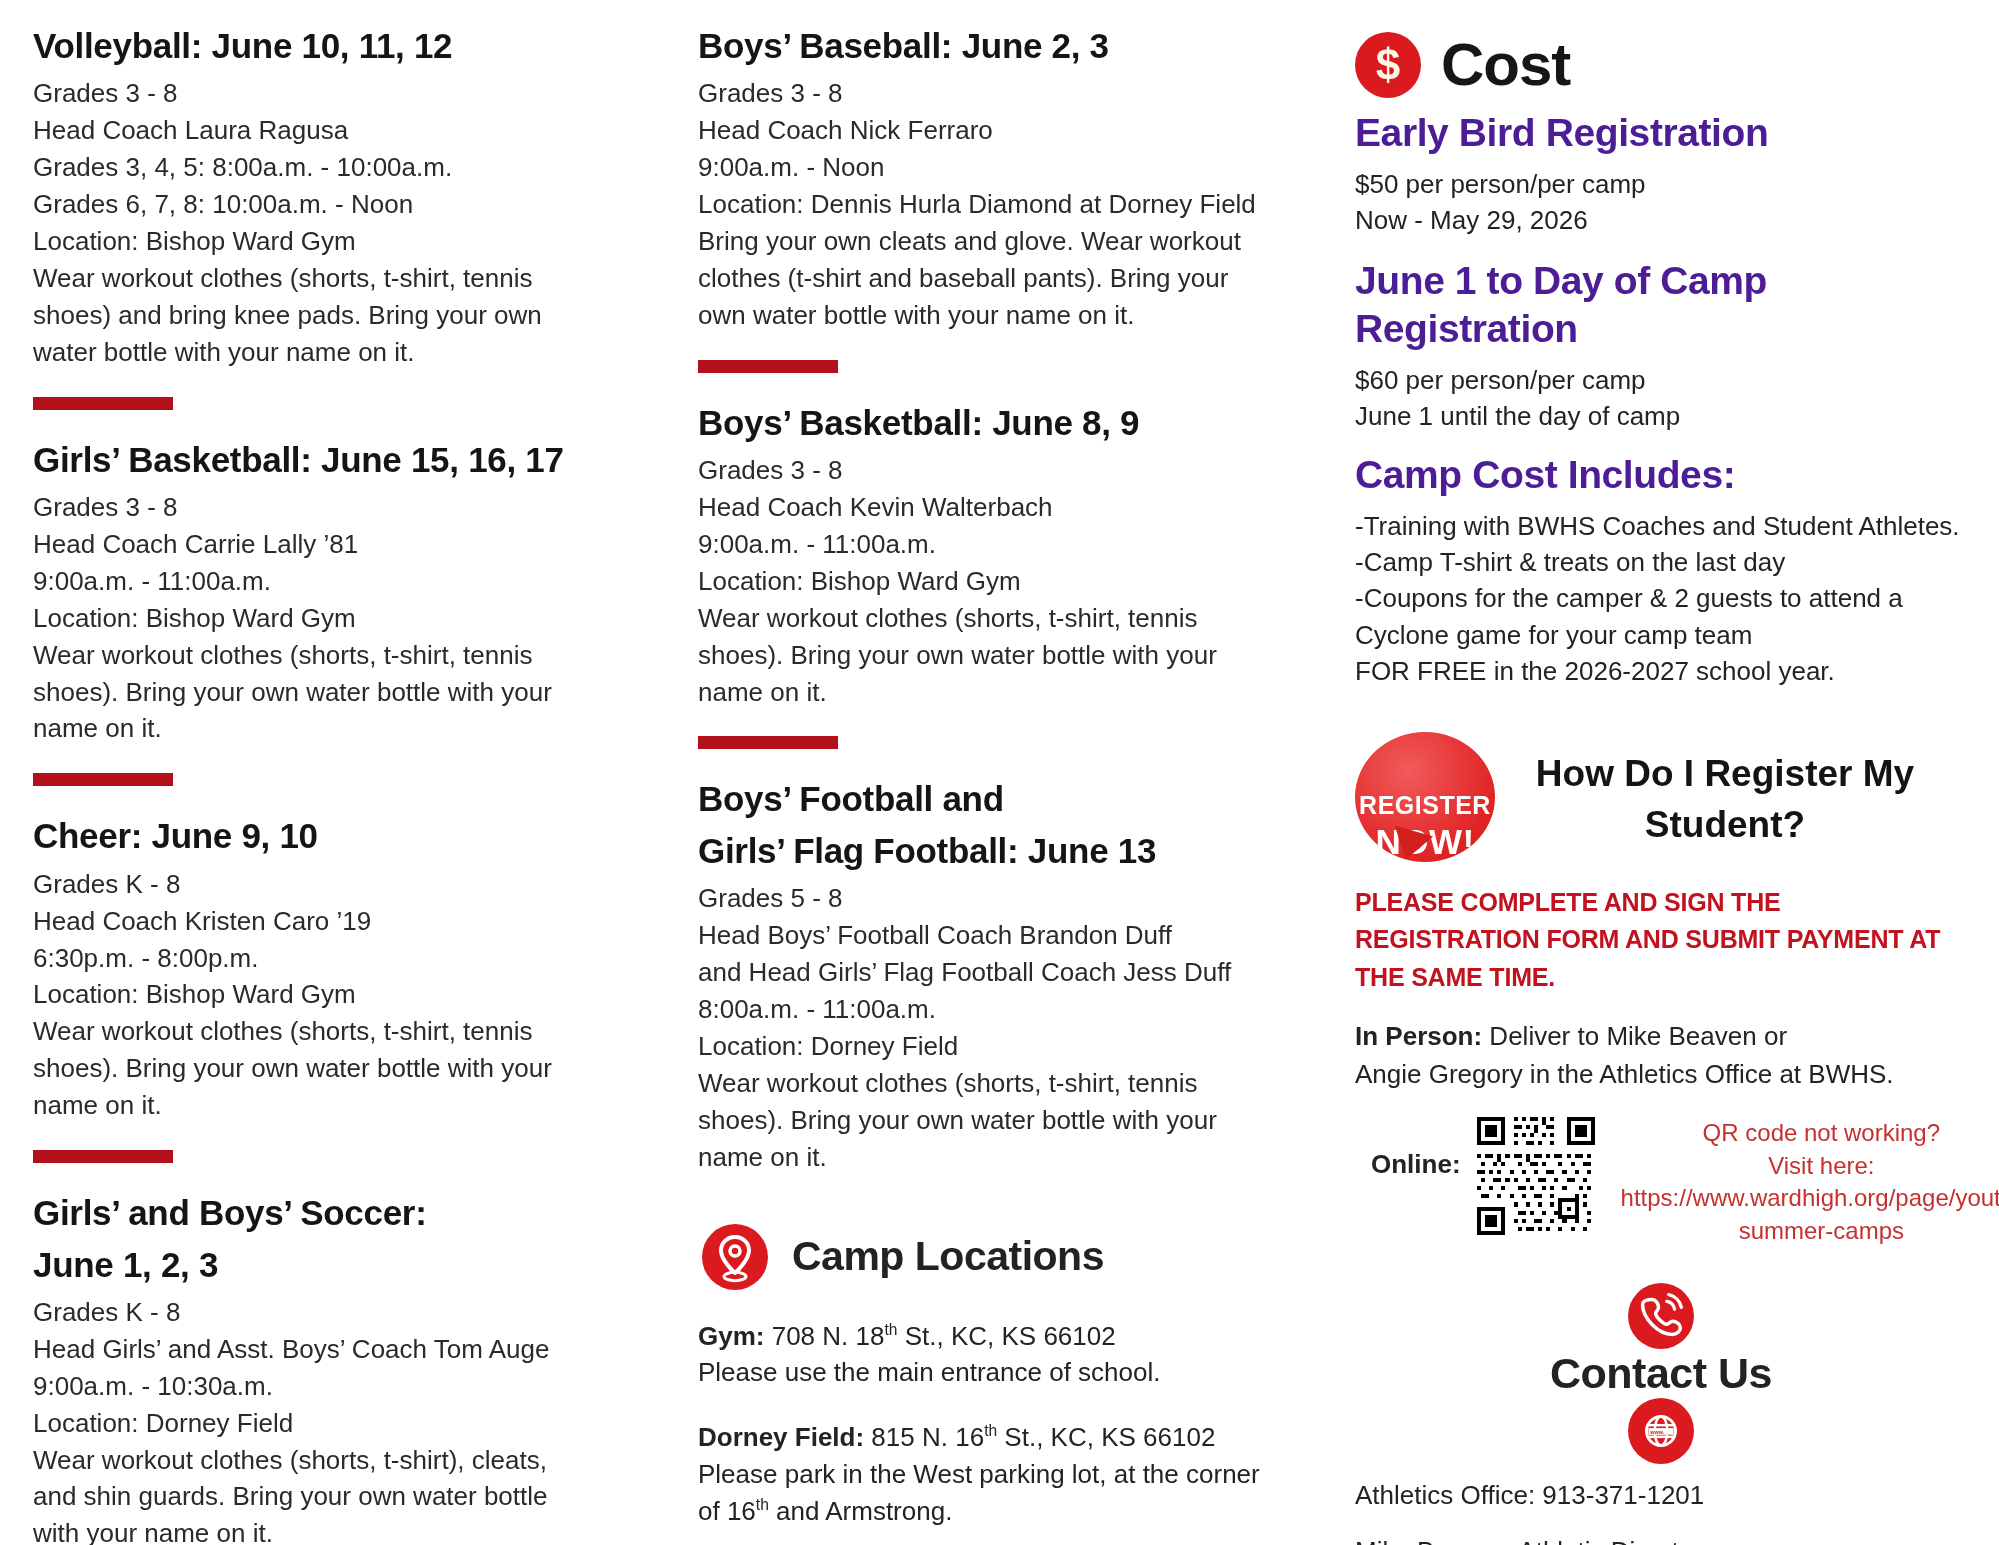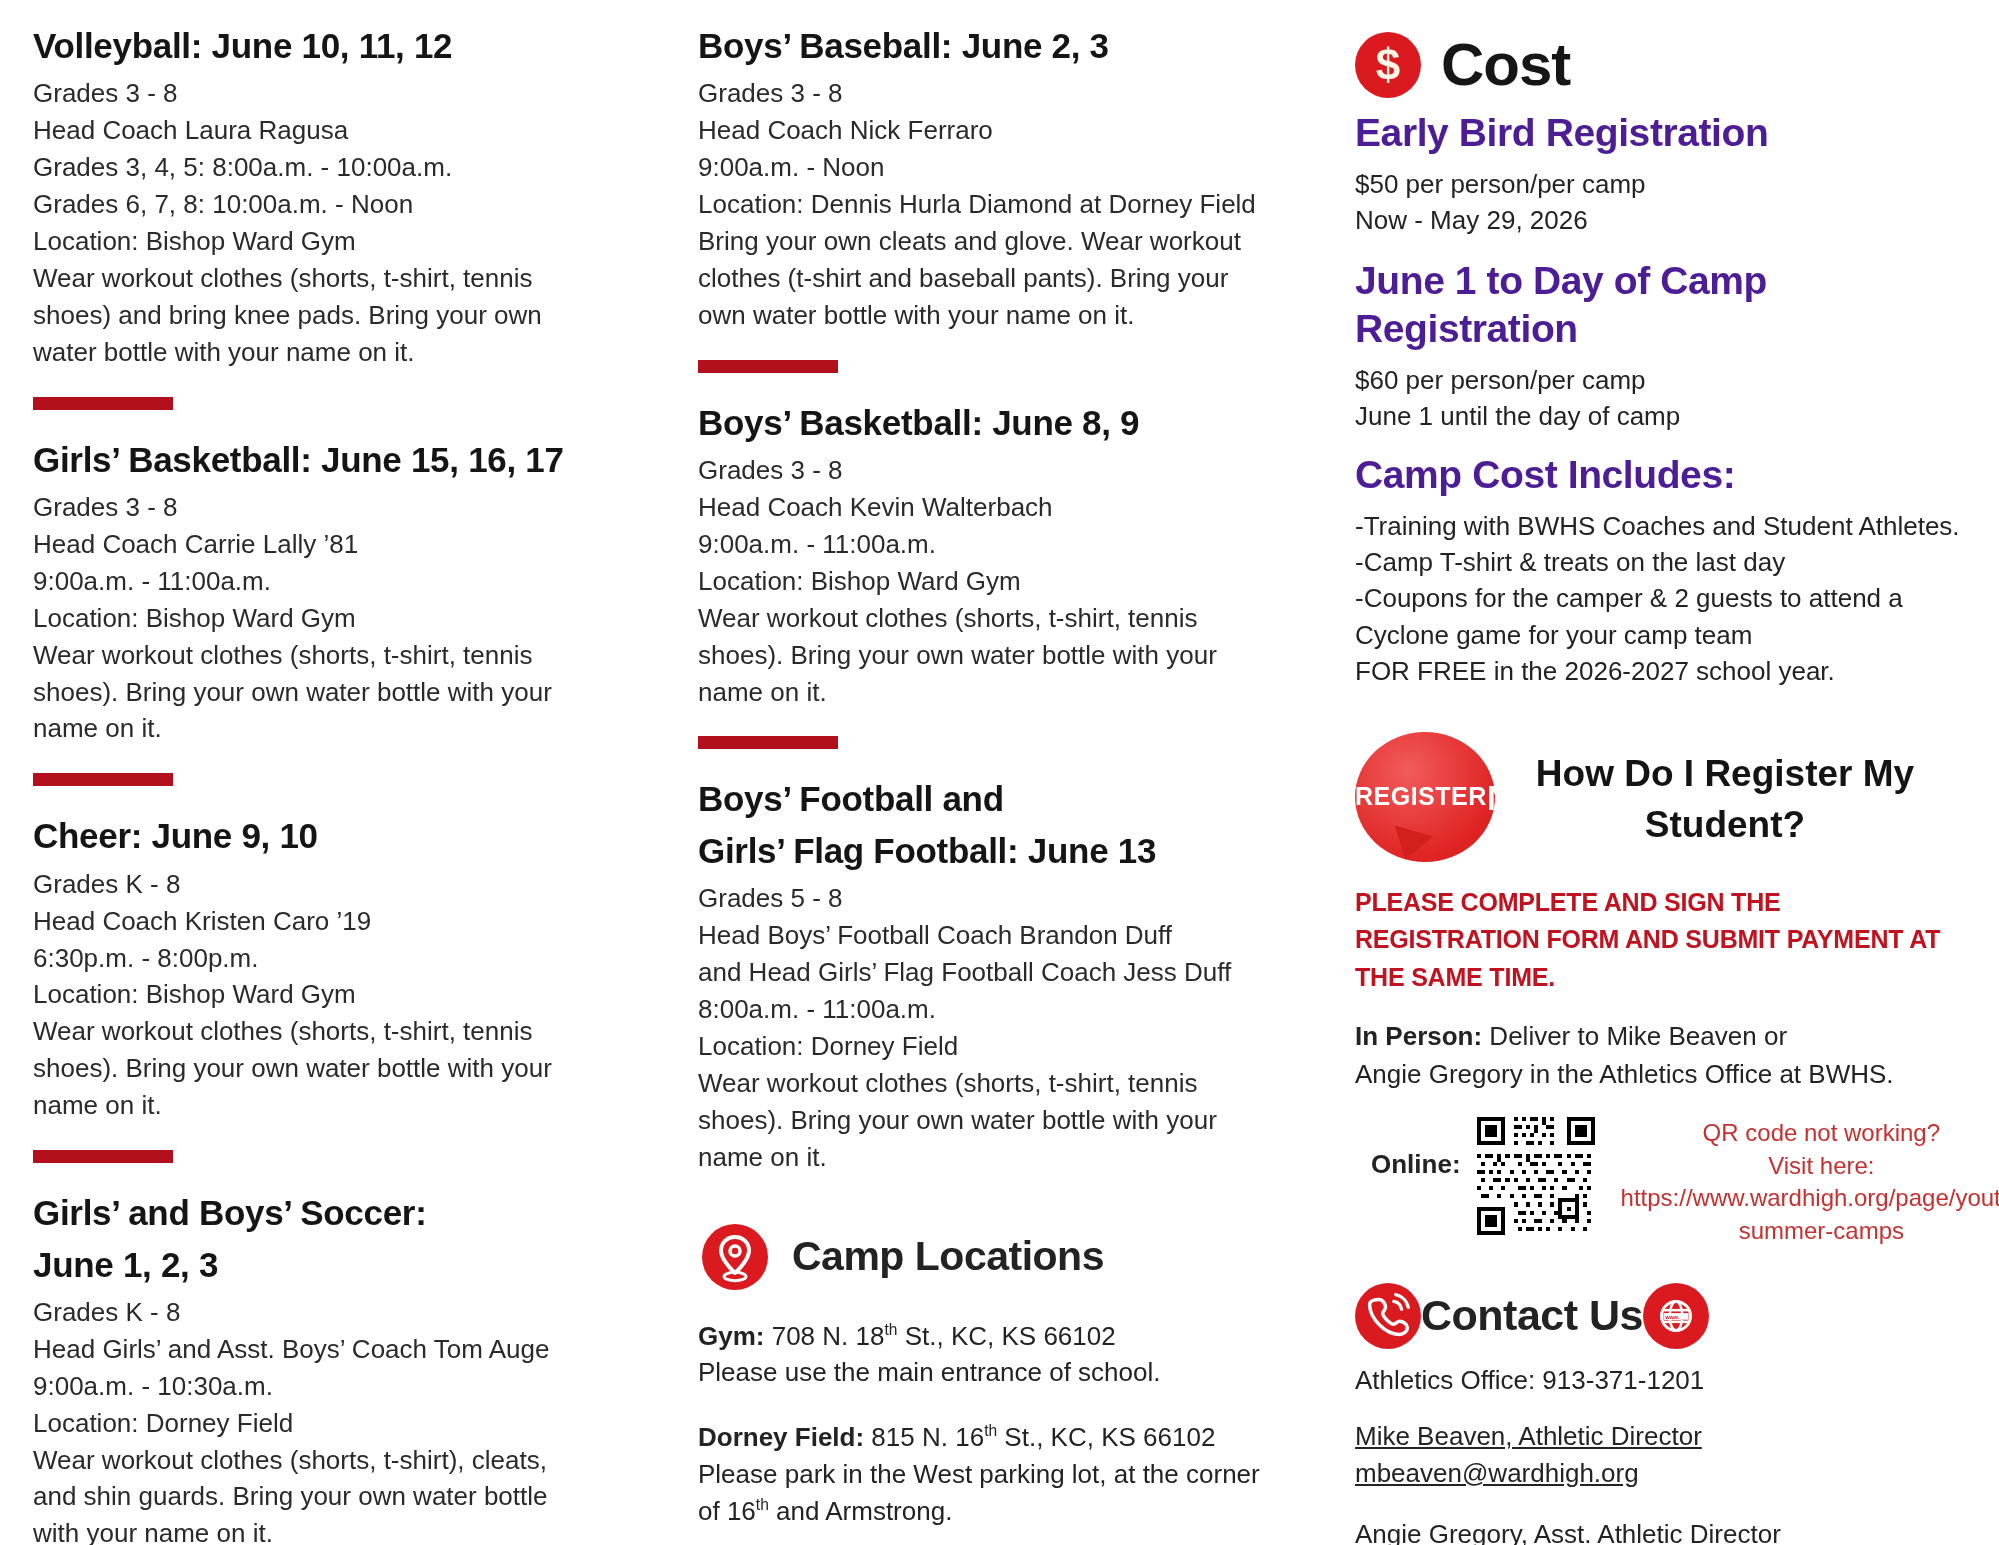--- a/index.html
+++ b/index.html
@@ -28,35 +28,35 @@
   .cost-header{display:flex;align-items:center;gap:20px;margin-bottom:10px;}
   .dollar-glyph{font-size:44px;font-weight:800;color:#fff7e6;}
   .cost-title{font-size:60px;font-weight:800;letter-spacing:-1px;color:#161616;}
   .rc-h2{font-size:39px;font-weight:800;line-height:1.25;letter-spacing:-0.4px;margin:8px 0 8px 0;color:#4c1d95;}
   .rc-line{font-size:26px;line-height:1.4;}
   .includes-item{font-size:26px;line-height:1.4;}
   .register-row{display:flex;align-items:flex-start;gap:28px;margin:42px 0 10px 0;}
   .badge{position:relative;width:142px;height:132px;flex:0 0 auto;}
   .badge-circle{width:140px;height:130px;border-radius:50%;
     background:radial-gradient(circle at 38% 30%, #f25b5b 0%, #e02424 70%, #cf1a1a 100%);
-    display:flex;flex-direction:row;align-items:center;justify-content:flex-start;color:#ffffff;text-align:center;}
+    display:flex;flex-direction:column;align-items:center;justify-content:flex-end;color:#ffffff;text-align:center;}
   .badge::after{content:"";position:absolute;bottom:-16px;left:32px;width:0;height:0;
     border:20px solid transparent;border-top:30px solid #d41f1f;transform:rotate(16deg);}
   .badge-l1{font-size:25px;font-weight:800;letter-spacing:0.5px;}
   .badge-l2{font-size:35px;font-weight:800;letter-spacing:0.5px;margin-top:2px;}
   .register-heading{font-size:37px;font-weight:800;line-height:1.4;text-align:center;width:400px;margin-top:16px;color:#141414;}
   .warning{font-size:25px;font-weight:800;color:var(--warning_red);line-height:1.5;letter-spacing:-0.2px;margin:20px 0 22px 0;}
   .inperson{font-size:26px;line-height:1.45;margin-bottom:24px;}
   .inperson b{font-weight:800;}
   .online-row{display:flex;align-items:flex-start;gap:16px;}
   .online-label{font-size:26px;font-weight:800;margin-top:32px;margin-left:16px;}
   .qr{width:118px;height:118px;flex:0 0 auto;}
   .qr-note{flex:1;text-align:center;color:var(--link_red);font-size:24px;line-height:1.35;
            overflow-wrap:break-word;padding:0 10px;}
-  .contact-row{display:flex;align-items:center;justify-content:flex-start;margin:36px 0 16px 0;}
+  .contact-row{display:flex;align-items:center;justify-content:flex-start;margin:36px 0 16px 0;flex-direction:column;}
   .contact-title{font-size:43px;font-weight:800;letter-spacing:-0.5px;}
   .contact-line{font-size:26px;margin:10px 0 22px 0;}
   .person{font-size:26px;line-height:1.42;margin-bottom:24px;text-decoration:underline;}
 </style>
 </head>
 <body>
 
 <div class="page">
 
   <div class="col col1">

